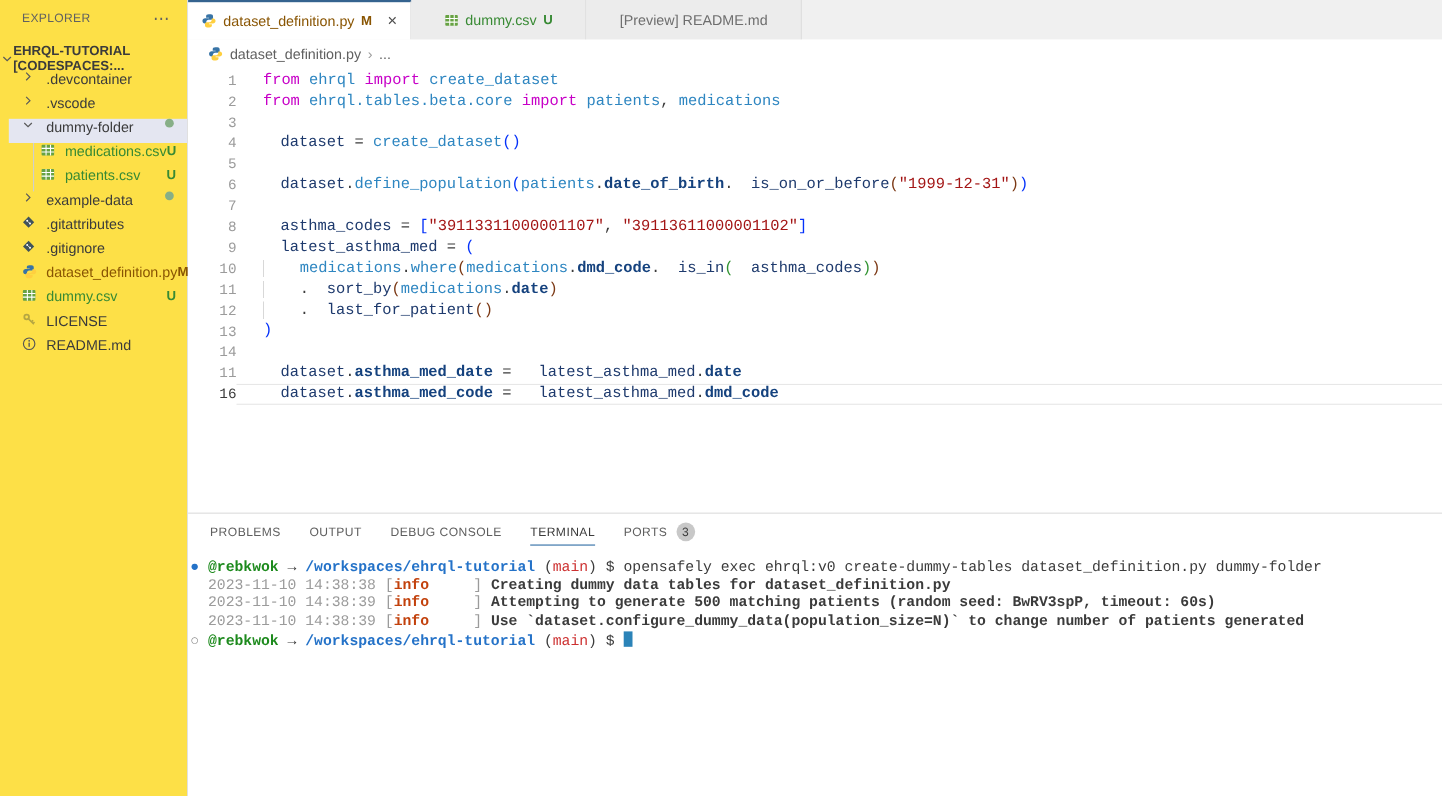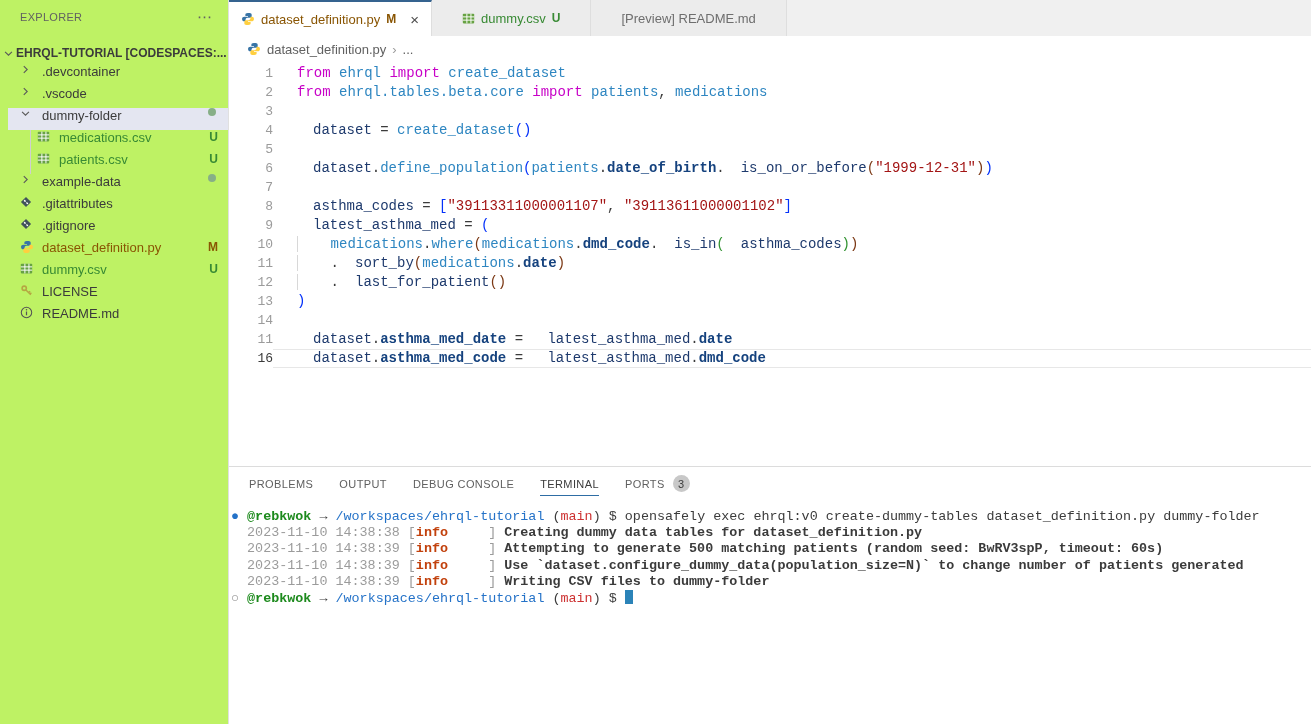--- a/index.html
+++ b/index.html
@@ -1,21 +1,21 @@
 <!DOCTYPE html>
 <html><head>
 <meta charset="utf-8">
 <style>
   * { margin:0; padding:0; box-sizing:border-box; }
   html,body { width:1311px; height:724px; overflow:hidden; background:#fff;
               font-family:"Liberation Sans", sans-serif; }
   .app { width:1311px; height:724px; display:flex; }
 
   
-  .sidebar { width:229px; flex:none; background:#bef264; border-right:1px solid #E0E0E0;
+  .sidebar { width:171px; flex:none; background:#fde047; border-right:1px solid #E0E0E0;
              font-size:13px; color:#3B3B3B; }
   .sb-header { height:34px; display:flex; align-items:center; justify-content:space-between;
                padding:0 14px 0 20px; font-size:11px; color:#616161; letter-spacing:.3px; }
   .sb-more { font-size:15px; color:#616161; cursor:pointer; letter-spacing:2px; }
   .sb-root { height:22px; display:flex; align-items:center; padding-left:0; margin-top:8px;
              font-weight:bold; font-size:12px; color:#3B3B3B; cursor:pointer; }
   .sb-root .chev { width:16px; display:flex; justify-content:center; }
   .tree-row { height:22px; display:flex; align-items:flex-start; padding-left:12px; cursor:pointer;
               position:relative;margin-left:8px; }
   .tree-row.selected { background:#E4E6F1; }
@@ -68,21 +68,21 @@
   .ptab { font-size:11px; letter-spacing:.4px; color:#5F5F5F; height:24px; display:flex;
           align-items:center; border-bottom:1px solid transparent; cursor:pointer; }
   .ptab.active { color:#3B3B3B; border-bottom:1px solid #2E6DA4; }
   .pbadge { width:17px; height:17px; border-radius:50%; background:#C8C8C8; color:#3B3B3B;
             font-size:11px; display:inline-flex; align-items:center; justify-content:center;
             margin-left:8px; font-weight:normal; }
   .terminal { padding:8px 0 0 2px; font-family:"Liberation Mono", monospace; font-size:13.4px; }
   .tline { height:16.2px; line-height:16.2px; white-space:pre; }
   .tk-bullet { color:#2472C8; } .tk-circle { color:#8A8A8A; }
   .tk-user { color:#1D8A1D; font-weight:bold; }
-  .tk-path { color:#2472C8; font-weight:normal; }
+  .tk-path { color:#2472C8; font-weight:bold; }
   .tk-branch { color:#CD3131; font-weight:normal; }
   .tk-cmd { color:#3B3B3B; } .tk-plain { color:#3B3B3B; }
   .tk-dim { color:#9B9B9B; }
   .tk-info { color:#c2410c; font-weight:bold; }
   .tk-msg { color:#3B3B3B; font-weight:bold; }
   .tk-cursor { display:inline-block; width:8px; height:14px; background:#2B83B8;
                vertical-align:-2px; }
   .ico { display:inline-flex; align-items:center; }
 </style>
 </head>
@@ -346,19 +346,18 @@
           <span class="ptab">
             <span>PORTS</span>
             <span class="pbadge">3</span>
           </span>
         </div>
       <div class="terminal" id="terminal">
           <div class="tline"><span class="tk-bullet">● </span><span class="tk-user">@rebkwok</span><span class="tk-plain"> → </span><span class="tk-path">/workspaces/ehrql-tutorial</span><span class="tk-plain"> (</span><span class="tk-branch">main</span><span class="tk-plain">) $ </span><span class="tk-cmd">opensafely exec ehrql:v0 create-dummy-tables dataset_definition.py dummy-folder</span></div>
           <div class="tline"><span class="tk-plain">  </span><span class="tk-dim">2023-11-10 14:38:38 </span><span class="tk-dim">[</span><span class="tk-info">info</span><span class="tk-plain">     </span><span class="tk-dim">] </span><span class="tk-msg">Creating dummy data tables for dataset_definition.py</span></div>
           <div class="tline"><span class="tk-plain">  </span><span class="tk-dim">2023-11-10 14:38:39 </span><span class="tk-dim">[</span><span class="tk-info">info</span><span class="tk-plain">     </span><span class="tk-dim">] </span><span class="tk-msg">Attempting to generate 500 matching patients (random seed: BwRV3spP, timeout: 60s)</span></div>
           <div class="tline"><span class="tk-plain">  </span><span class="tk-dim">2023-11-10 14:38:39 </span><span class="tk-dim">[</span><span class="tk-info">info</span><span class="tk-plain">     </span><span class="tk-dim">] </span><span class="tk-msg">Use `dataset.configure_dummy_data(population_size=N)` to change number of patients generated</span></div>
-          <div class="tline"><span class="tk-plain">  </span><span class="tk-dim">2023-11-10 14:38:39 </span><span class="tk-dim">[</span><span class="tk-info">info</span><span class="tk-plain">     </span><span class="tk-dim">] </span><span class="tk-msg">Writing CSV files to dummy-folder</span></div>
           <div class="tline"><span class="tk-circle">○ </span><span class="tk-user">@rebkwok</span><span class="tk-plain"> → </span><span class="tk-path">/workspaces/ehrql-tutorial</span><span class="tk-plain"> (</span><span class="tk-branch">main</span><span class="tk-plain">) $ </span><span class="tk-cursor"></span></div>
         </div>
     </div>
   </main>
 
 </div>
 
 </body></html>

